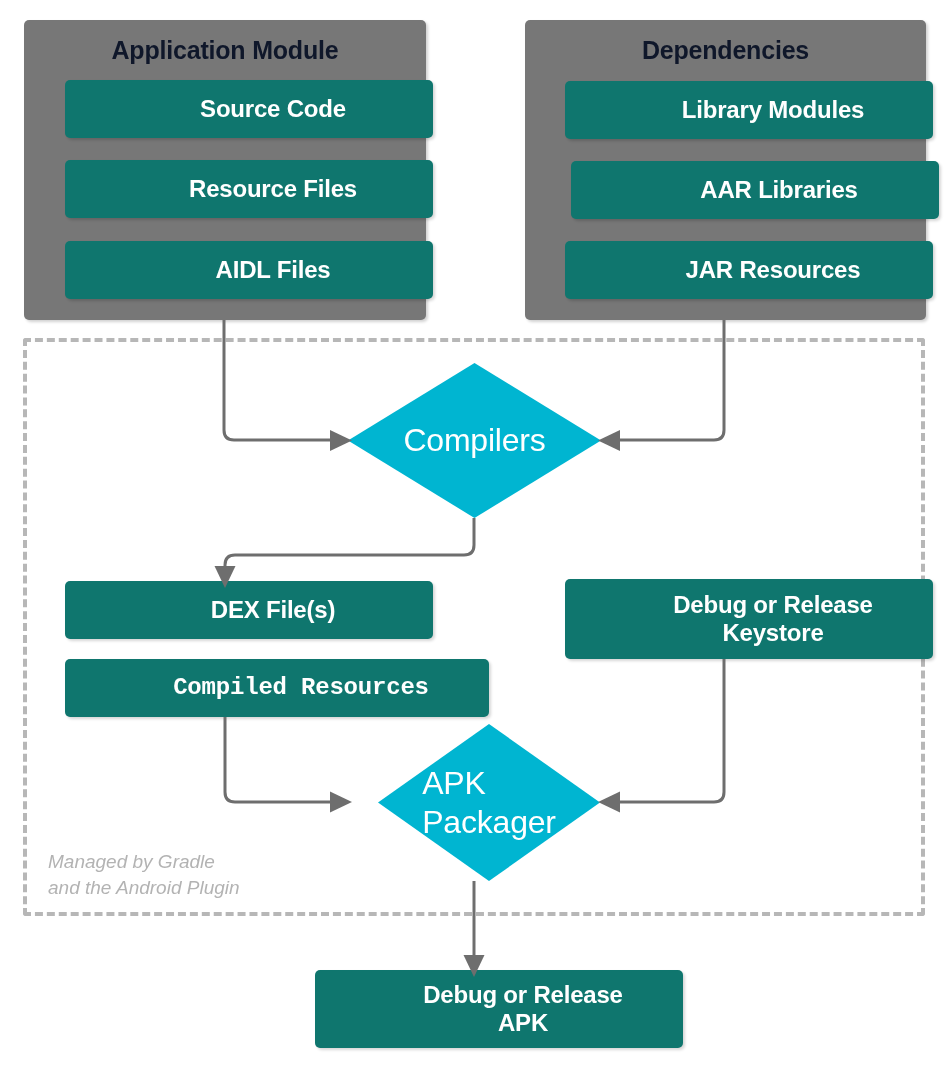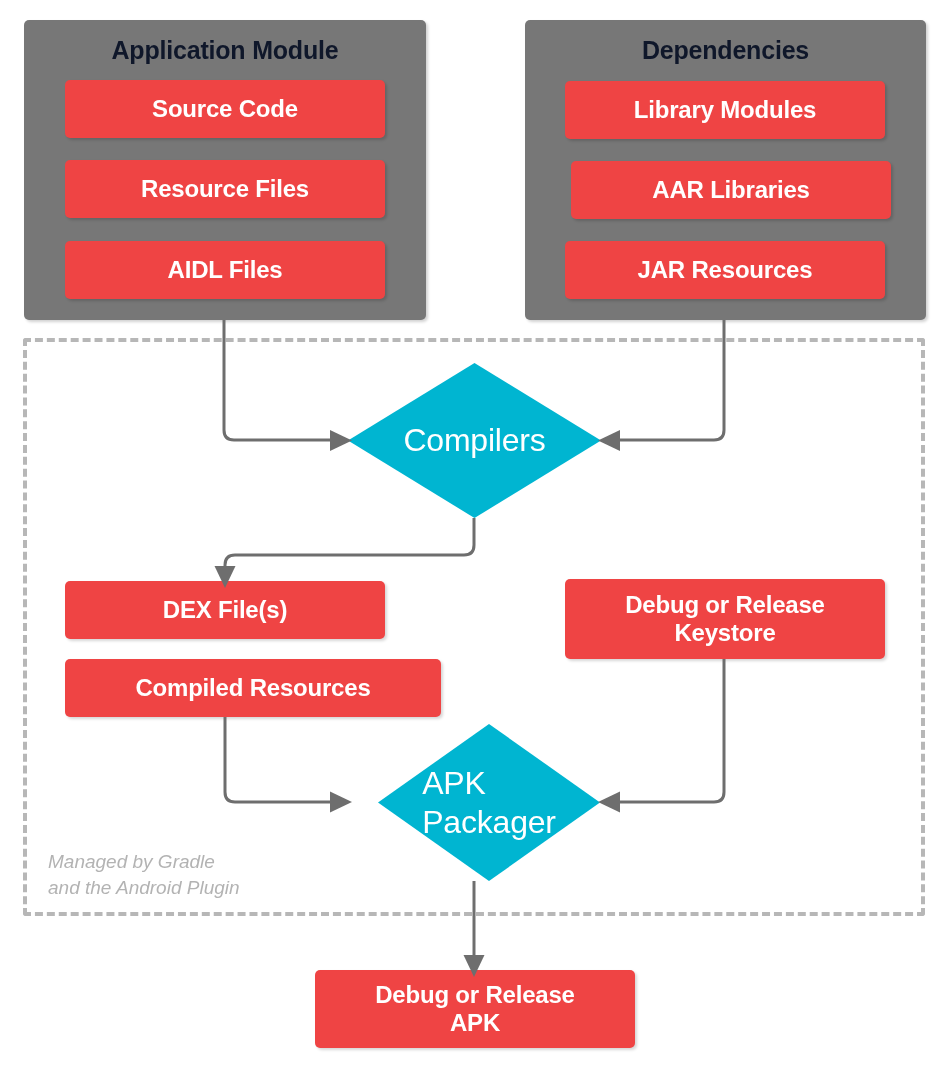--- a/index.html
+++ b/index.html
@@ -31,33 +31,34 @@
     right: 0;
     text-align: center;
     color: #0f172a;
     font-size: 25px;
     font-weight: bold;
     letter-spacing: -0.2px;
   }
   
   .green-box {
     position: absolute;
-    background: #ef4444;
+    background: #0f766e;
     border-radius: 5px;
     box-shadow: 2px 2px 3px rgba(0,0,0,0.16);
     color: #ffffff;
     display: flex;
     align-items: center;
     justify-content: center;
     text-align: center;
     font-size: 24px;
     font-weight: bold;
     line-height: 1.16;
     letter-spacing: -0.2px;
     white-space: pre-line;
+    padding-left: 48px;
   }
   
   .dashed-region {
     position: absolute;
     border: 4px dashed #b7b7b7;
     border-radius: 3px;
     box-sizing: border-box;
     background: transparent;
   }
   .managed-note {
@@ -141,21 +142,21 @@
 
   <div class="diamond-wrap" style="left:348px; top:363px; width:253px; height:155px;">
     <svg width="253" height="155" viewBox="0 0 253 155" aria-hidden="true">
       <polygon points="126.5,0 253,77.5 126.5,155 0,77.5" fill="#00b5d1" stroke="none"></polygon>
     </svg>
     <div class="diamond-label">Compilers</div>
   </div>
 
   <div class="green-box" style="left:65px; top:581px; width:320px; height:58px;">DEX File(s)</div>
 
-  <div class="green-box" style="left:65px; top:659px; width:376px; height:58px;">Compiled Resources</div>
+  <div class="green-box" style="left:65px; top:659px; width:376px; height:58px;font-family:Liberation Mono, monospace;">Compiled Resources</div>
 
   <div class="green-box" style="left:565px; top:579px; width:320px; height:80px;">Debug or Release
 Keystore</div>
 
   <div class="diamond-wrap" style="left:378px; top:724px; width:222px; height:157px;">
     <svg width="222" height="157" viewBox="0 0 222 157" aria-hidden="true">
       <polygon points="111,0 222,78.5 111,157 0,78.5" fill="#00b5d1" stroke="none"></polygon>
     </svg>
     <div class="diamond-label">APK
 Packager</div>

